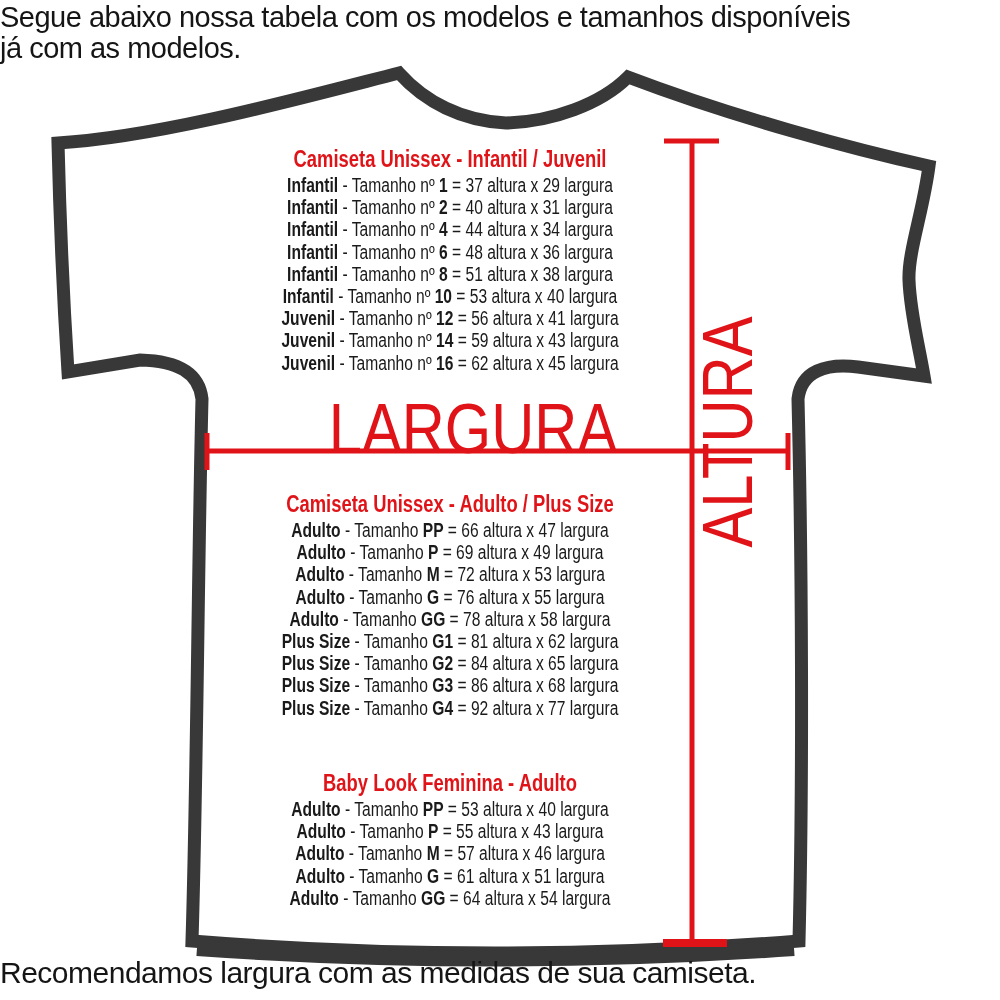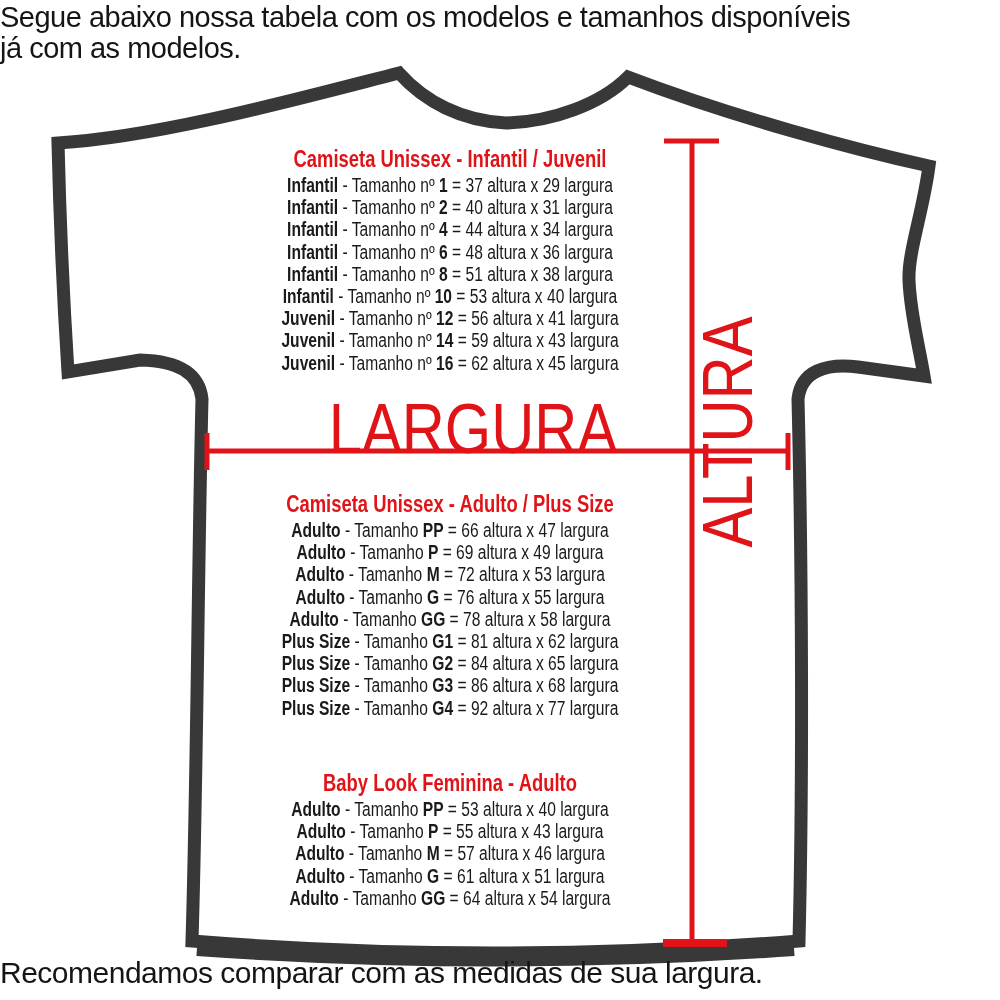--- a/index.html
+++ b/index.html
@@ -99,15 +99,15 @@
 
   <div class="section" id="section-3">
     <div class="section-title">Baby Look Feminina - Adulto</div>
     <div class="row"><b>Adulto</b><span> - Tamanho </span><b>PP</b><span> = 53 altura x 40 largura</span></div>
     <div class="row"><b>Adulto</b><span> - Tamanho </span><b>P</b><span> = 55 altura x 43 largura</span></div>
     <div class="row"><b>Adulto</b><span> - Tamanho </span><b>M</b><span> = 57 altura x 46 largura</span></div>
     <div class="row"><b>Adulto</b><span> - Tamanho </span><b>G</b><span> = 61 altura x 51 largura</span></div>
     <div class="row"><b>Adulto</b><span> - Tamanho </span><b>GG</b><span> = 64 altura x 54 largura</span></div>
   </div>
 
-  <div class="caption caption-bottom">Recomendamos comparar com as medidas de sua largura.</div>
+  <div class="caption caption-bottom">Recomendamos largura com as medidas de sua camiseta.</div>
 
 </div>
 
 </body></html>

